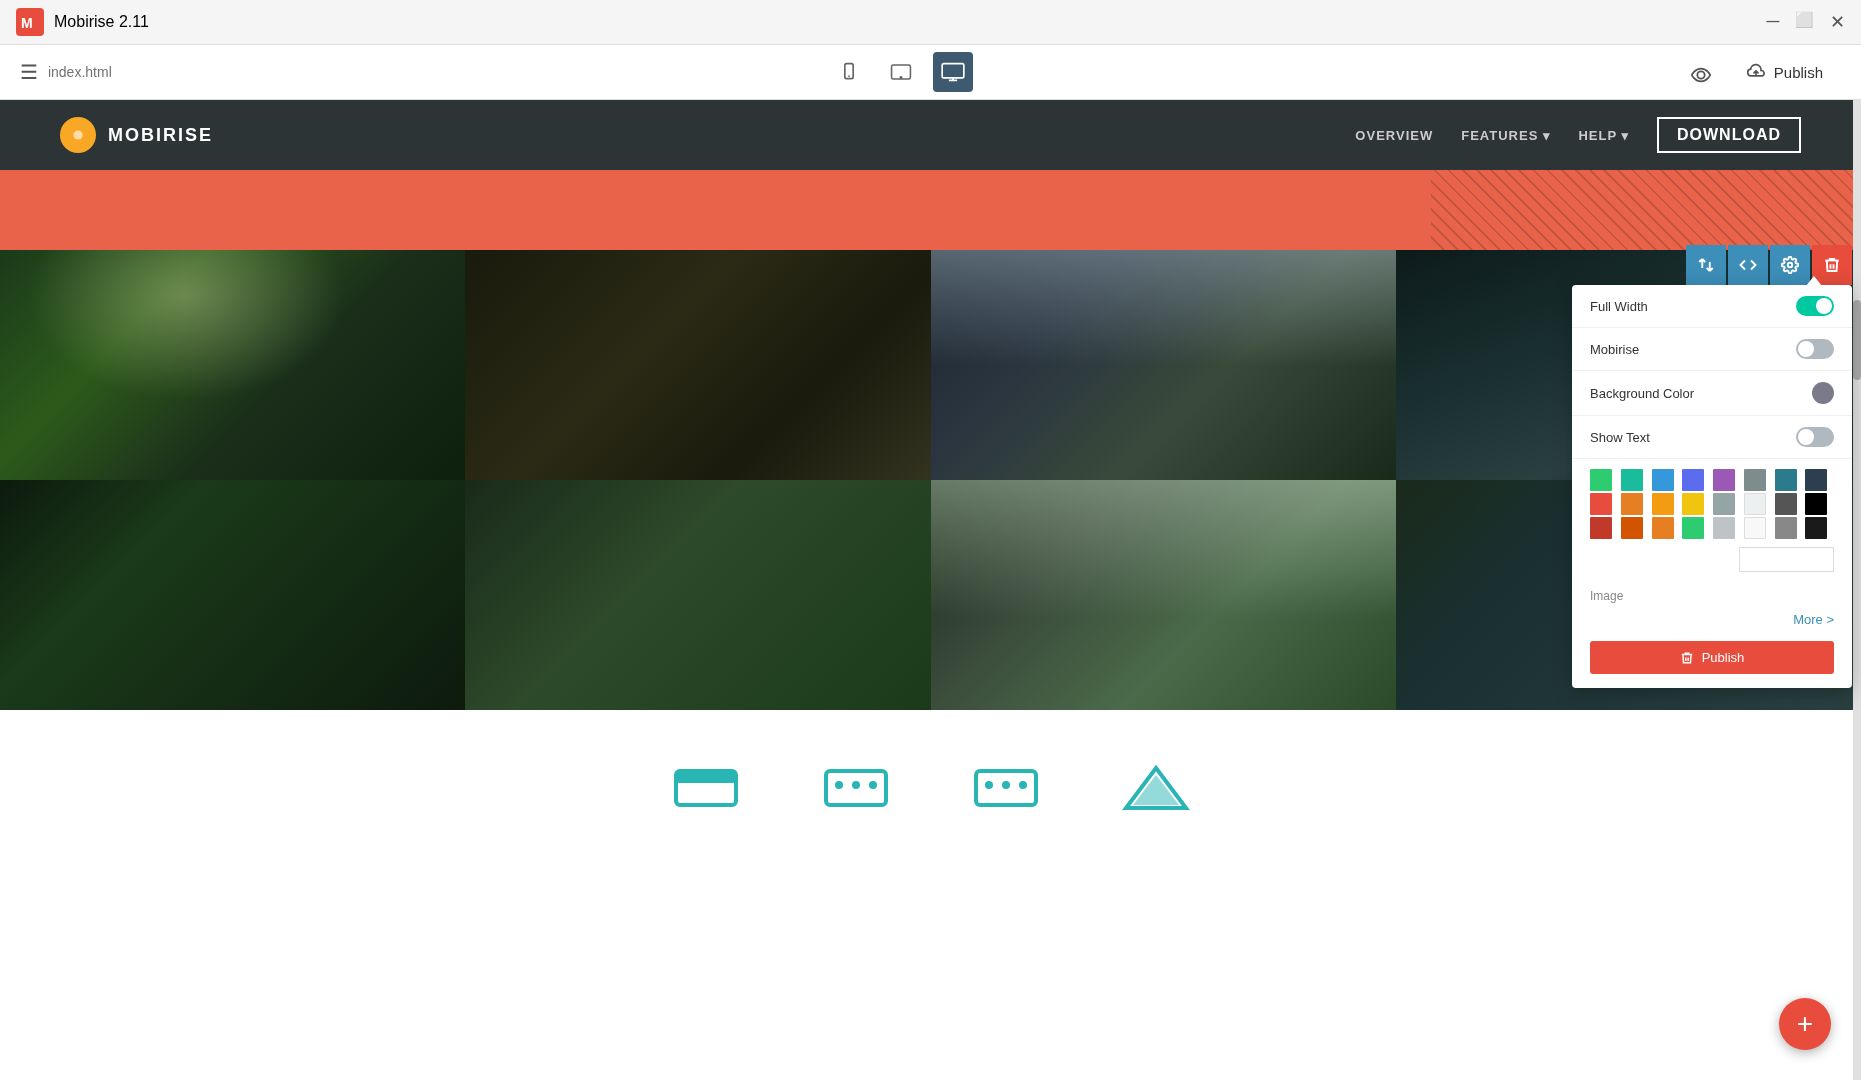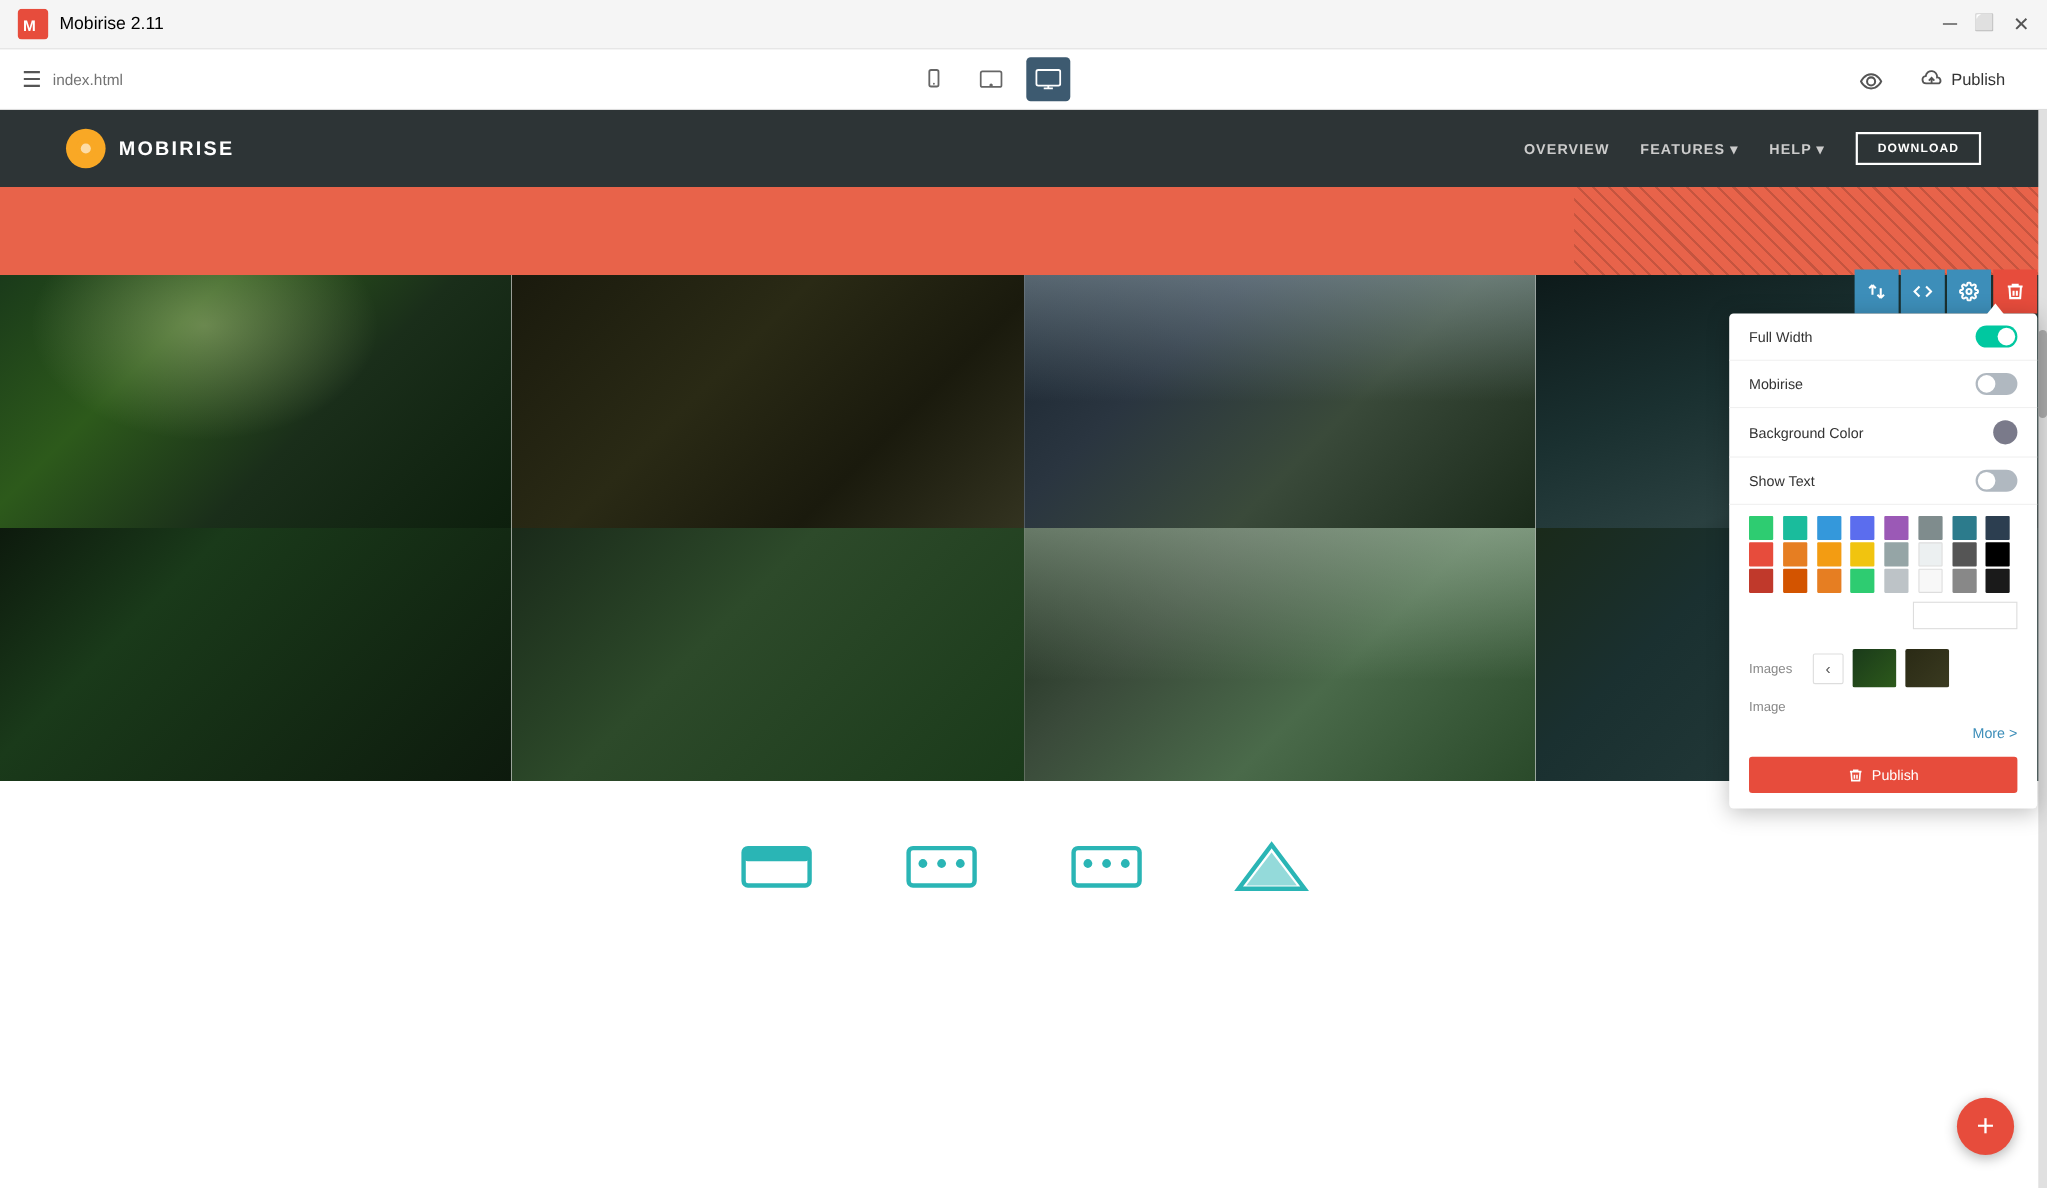--- a/index.html
+++ b/index.html
@@ -448,21 +448,21 @@
             <circle cx="12" cy="12" r="10" fill="#f9a825"></circle>
             <circle cx="12" cy="12" r="5" fill="#fff9"></circle>
           </svg>
       </div>
       <span>MOBIRISE</span>
     </div>
     <div id="site-nav">
       <span class="nav-item">OVERVIEW</span>
       <span class="nav-item">FEATURES ▾</span>
       <span class="nav-item">HELP ▾</span>
-      <button class="download-btn-nav" style="border:2px solid white;color:white;padding:7px 18px;font-size:11px;letter-spacing:1px;font-weight:700;cursor:pointer;background:transparent;text-transform:uppercase;">DOWNLOAD</button>
+      <button class="download-btn-nav" style="border:2px solid white;color:white;padding:7px 18px;font-size:16px;letter-spacing:1px;font-weight:700;cursor:pointer;background:transparent;text-transform:uppercase;">DOWNLOAD</button>
     </div>
   </div>
 
   <div id="orange-section"></div>
 
   <div id="gallery-grid">
     <div class="gallery-cell">
       <div class="gallery-cell-inner forest1"></div>
     </div>
     <div class="gallery-cell">
@@ -601,30 +601,20 @@
         <div class="color-swatch" style="background:#f8f8f8;border:1px solid #ddd;"></div>
         <div class="color-swatch" style="background:#888888;"></div>
         <div class="color-swatch" style="background:#1a1a1a;"></div>
       </div>
 
       <div id="hex-input-row">
         <input id="hex-display" type="text" style="background: white; border: 1px solid rgb(221, 221, 221); padding: 4px 8px; font-size: 13px; color: rgb(51, 51, 51); font-family: monospace; width: 95px;">
       </div>
     </div>
 
-    <div id="images-row">
-      <span class="section-label" style="padding:0;font-size:12px;color:#888;min-width:50px;">Images</span>
-      <div class="nav-arrow">‹</div>
-      <div class="img-thumb">
-        <div class="img-thumb-inner thumb-forest"></div>
-      </div>
-      <div class="img-thumb">
-        <div class="img-thumb-inner" style="background:linear-gradient(135deg,#2a2a15,#3a3a20);"></div>
-      </div>
-    </div>
 
     <div style="padding:2px 18px 4px;">
       <span class="section-label" style="font-size:12px;color:#888;padding:0;">Image</span>
     </div>
 
     <div id="more-link">
       <span>More &gt;</span>
     </div>
 
     <button id="remove-btn">

